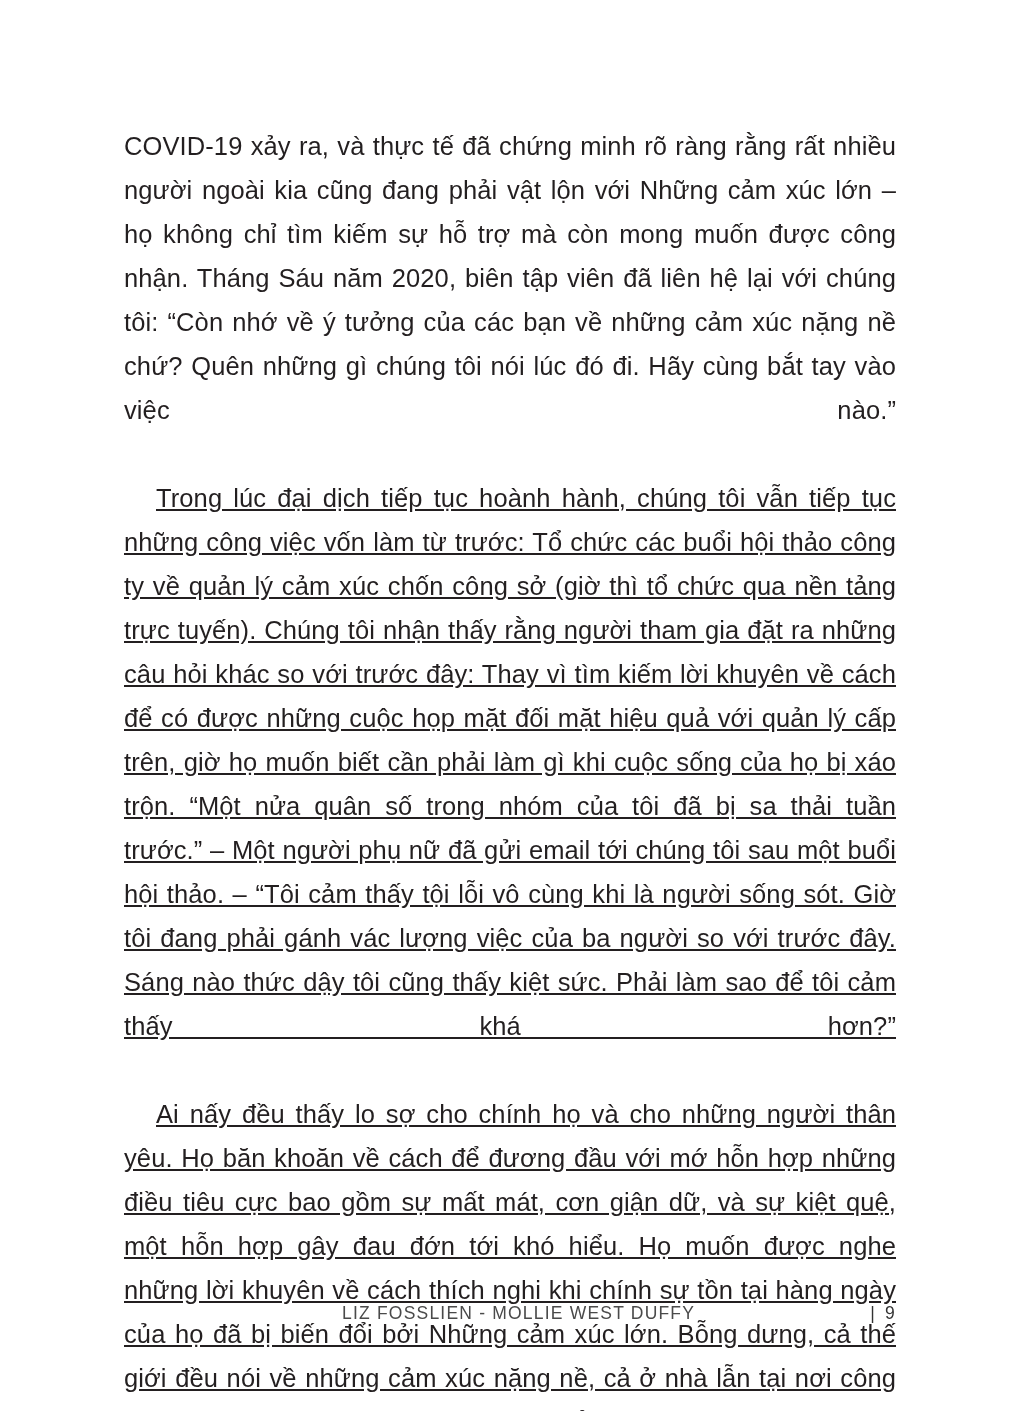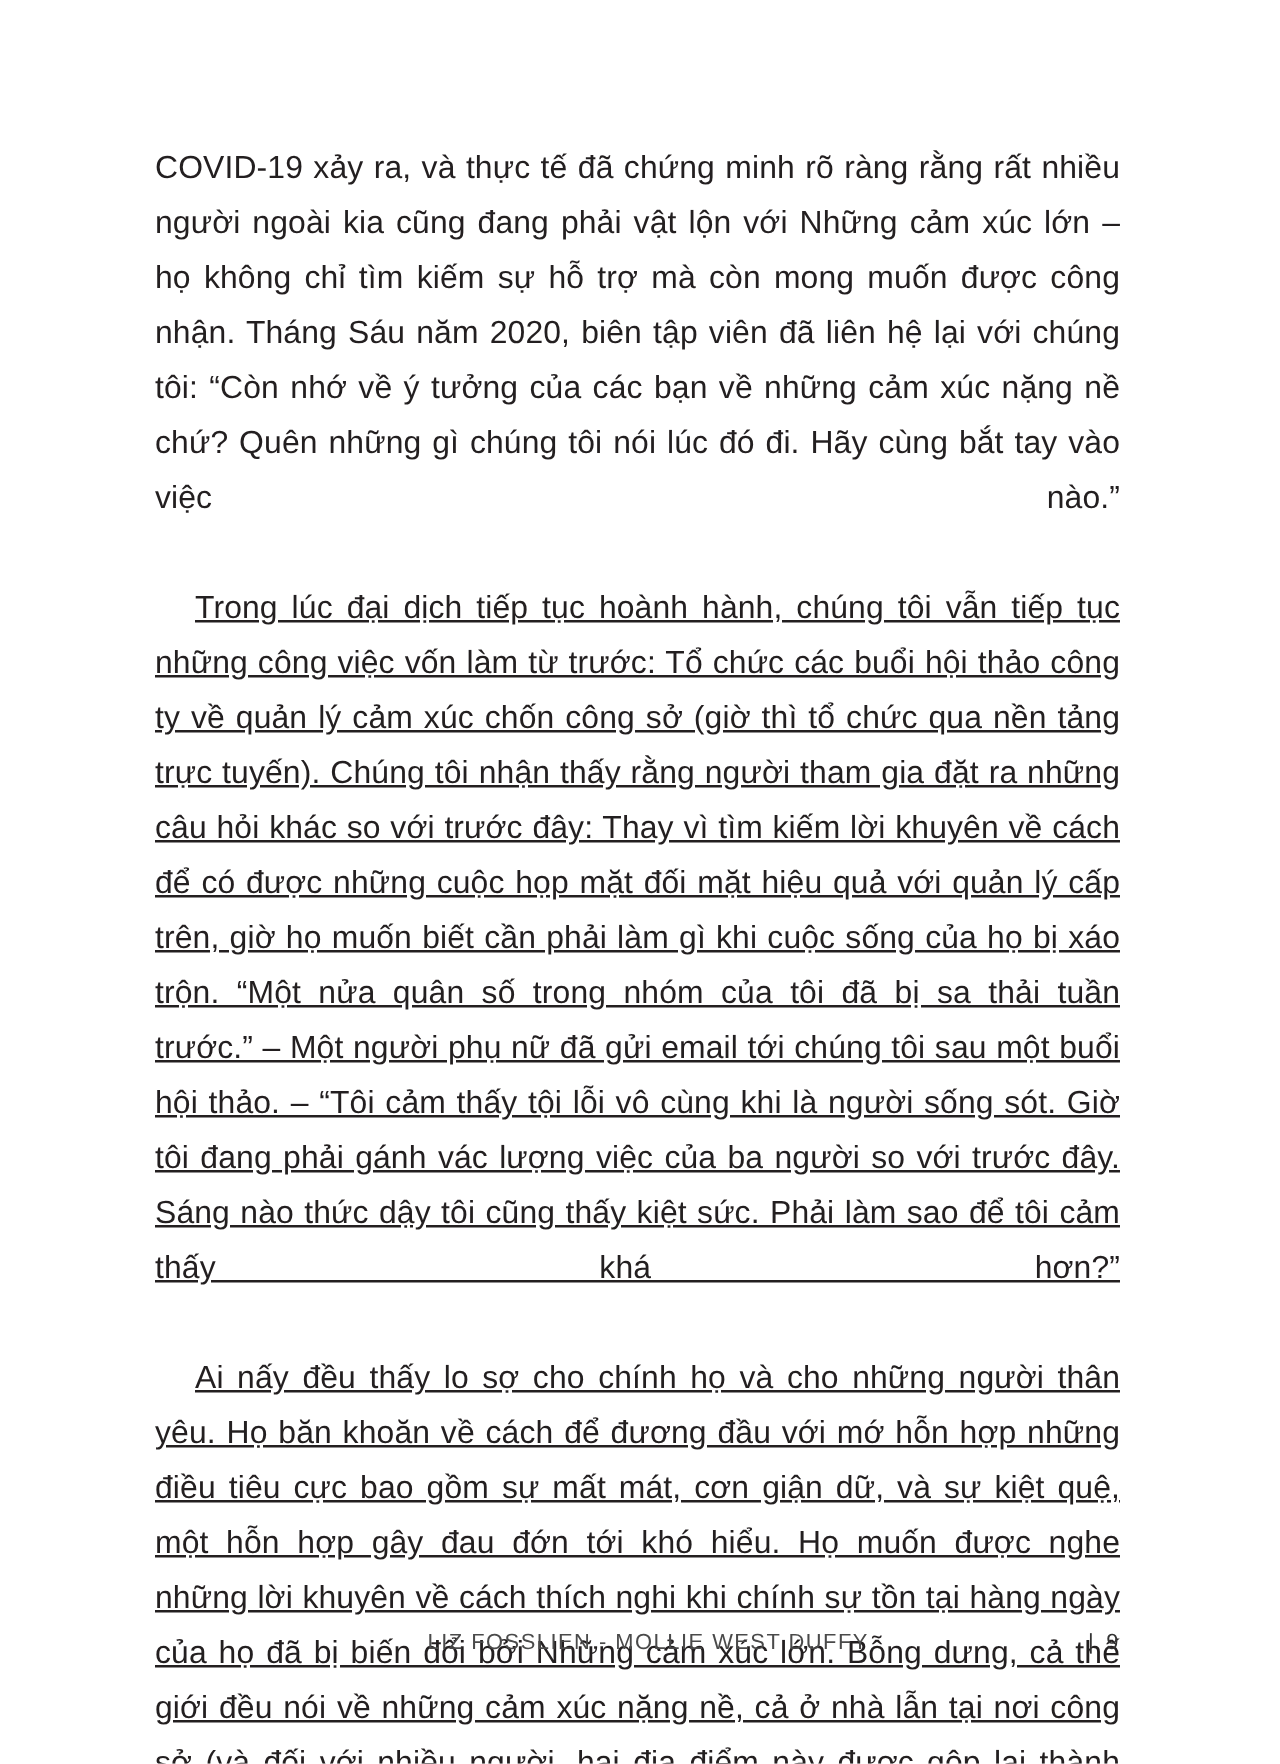--- a/index.html
+++ b/index.html
@@ -17,21 +17,21 @@
     overflow: hidden;
     font-family: "Liberation Sans", "DejaVu Sans", sans-serif;
   }
   .content {
     position: absolute;
     left: 124px;
     top: 108px;
     width: 772px;
   }
   .para {
-    margin: 4px 0 0 0;
+    margin: 16px 0 0 0;
     font-size: 25.5px;
     line-height: 44px;
     color: #231f20;
     text-align: justify;
     text-justify: inter-word;
     letter-spacing: 0.1px;
     word-spacing: 0.2px;
     font-weight: 400;
     -webkit-font-smoothing: antialiased;
   }

